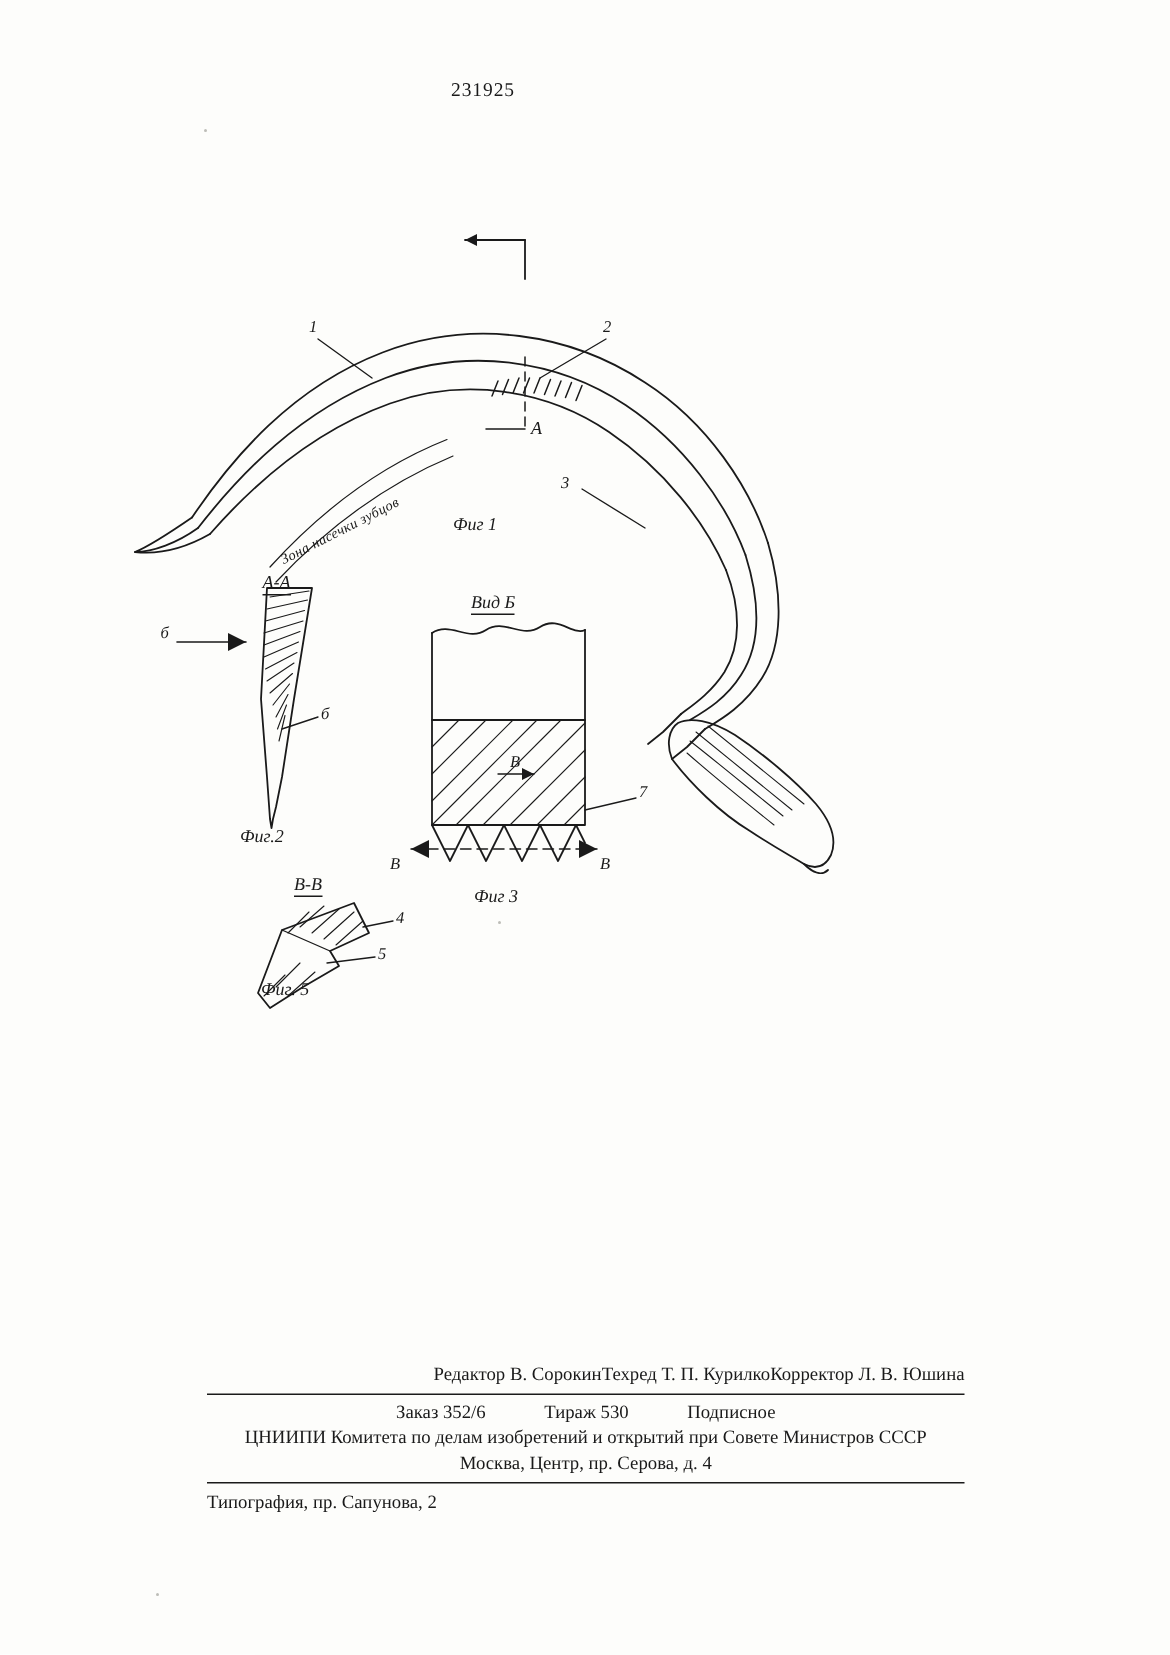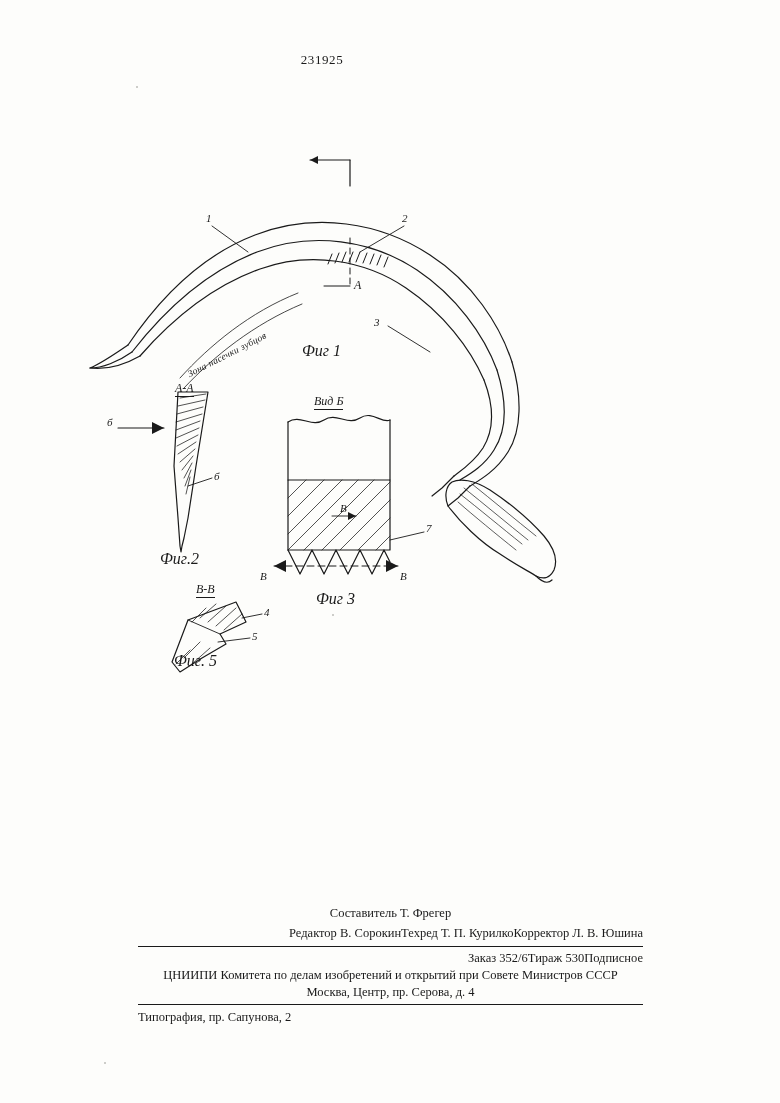--- a/index.html
+++ b/index.html
@@ -36,21 +36,21 @@
     left: 60px;
     width: 660px;
     height: 620px;
   }
   .drawing svg {
     display: block;
   }
   .fig-caption {
     position: absolute;
     font-style: italic;
-    font-size: 16px;
+    font-size: 12px;
     font-family: "Liberation Serif", serif;
     white-space: nowrap;
   }
   .lead-num {
     position: absolute;
     font-size: 11px;
     font-family: "Liberation Serif", serif;
     font-style: italic;
   }
   .section-label {
@@ -83,22 +83,23 @@
     justify-content: flex-end;
     margin-top: 3px;
     padding-bottom: 4px;
   }
   .footer .rule {
     border-top: 1px solid #1a1a1a;
     height: 0;
   }
   .footer .order-row {
     display: flex;
-    justify-content: flex-end;
+    justify-content: center;
     margin-top: 3px;
+    gap: 39px;
   }
   .footer .institute {
     text-align: center;
     margin-top: 0px;
   }
   .footer .institute .line2 {
     display: block;
   }
   .footer .typography {
     text-align: left;
@@ -293,21 +294,20 @@
     <div class="fig-caption" style="left:256px; top:460px;">Фиг 3</div>
 
     <div class="section-label" style="left:136px; top:452px;"><span class="ul">В-В</span></div>
     <div class="lead-num" style="left:204px; top:476px;">4</div>
     <div class="lead-num" style="left:192px; top:500px;">5</div>
     <div class="fig-caption" style="left:114px; top:522px;">Фиг. 5</div>
 
   </div>
 
   <div class="footer">
-    <div class="compiler">Составитель Т. Фрегер</div>
     <div class="credits">
       <span>Редактор В. Сорокин</span>
       <span>Техред Т. П. Курилко</span>
       <span>Корректор Л. В. Юшина</span>
     </div>
     <div class="rule"></div>
     <div class="order-row">
       <span>Заказ 352/6</span>
       <span>Тираж 530</span>
       <span>Подписное</span>

